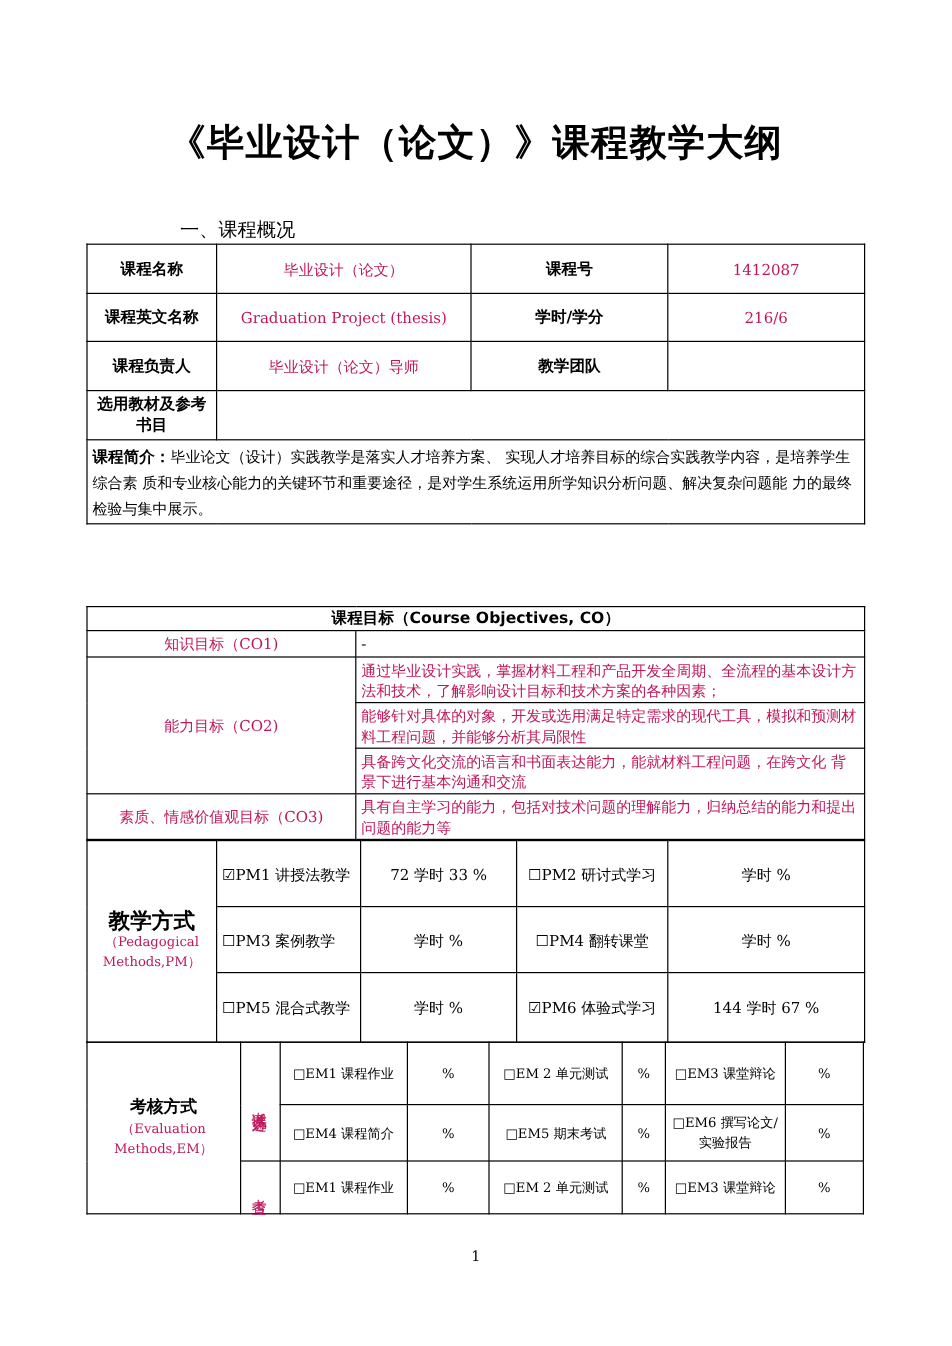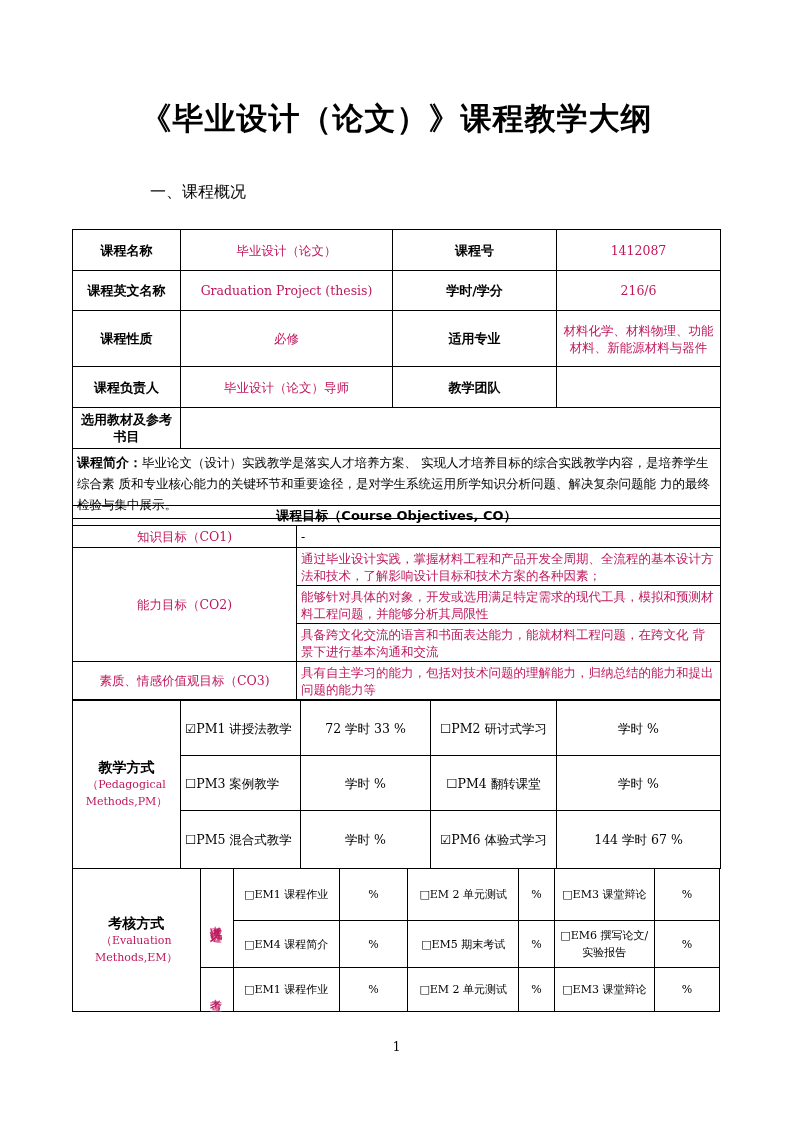--- a/index.html
+++ b/index.html
@@ -5,21 +5,21 @@
   html, body { margin:0; padding:0; background:#ffffff; }
   body { width:793px; height:1122px; position:relative; font-family:"DejaVu Serif","Liberation Serif",serif; color:#000; overflow:hidden; }
   .title { position:absolute; top:98px; left:0; width:793px; text-align:center; font-size:31px; font-weight:bold; letter-spacing:1px; font-family:"DejaVu Serif",serif; }
   .section { position:absolute; top:182px; left:150px; font-size:16px; font-family:"DejaVu Sans",sans-serif; }
   table { border-collapse:collapse; position:absolute; left:72px; width:648px; table-layout:fixed; }
   td { border:1px solid #000; font-size:12.5px; text-align:center; vertical-align:middle; padding:0 4px; line-height:17px; }
   .b { font-weight:bold; font-family:"DejaVu Sans",sans-serif; font-size:13px; }
   .g { color:#be185d; }
   .left { text-align:left; }
   .sm { font-size:11px; }
-  #t1 { top:229px;padding-left:20px; }
+  #t1 { top:203px;padding-left:20px; }
   #t2 { top:505px; }
   #t3 { top:700px; }
   #t4 { top:868px; }
   .vert { writing-mode:vertical-rl; text-orientation:upright; letter-spacing:1px; padding:2px 0; }
   .pageno { position:absolute; top:1040px; left:0; width:793px; text-align:center; font-size:12px; }
 </style>
 </head>
 <body>
 
 <div class="title">《毕业设计（论文）》课程教学大纲</div>
@@ -37,26 +37,20 @@
     <td class="b">课程名称</td>
     <td class="g">毕业设计（论文）</td>
     <td class="b">课程号</td>
     <td class="g">1412087</td>
   </tr>
   <tr style="height:40px">
     <td class="b">课程英文名称</td>
     <td class="g">Graduation Project (thesis)</td>
     <td class="b">学时/学分</td>
     <td class="g">216/6</td>
-  </tr>
-  <tr style="height:56px">
-    <td class="b">课程性质</td>
-    <td class="g">必修</td>
-    <td class="b">适用专业</td>
-    <td class="g">材料化学、材料物理、功能材料、新能源材料与器件</td>
   </tr>
   <tr style="height:41px">
     <td class="b">课程负责人</td>
     <td class="g">毕业设计（论文）导师</td>
     <td class="b">教学团队</td>
     <td class="g"></td>
   </tr>
   <tr style="height:41px">
     <td class="b">选用教材及参考书目</td>
     <td colspan="3"></td>
@@ -101,21 +95,21 @@
   <colgroup>
       <col style="width:108px">
       <col style="width:120px">
       <col style="width:130px">
       <col style="width:126px">
       <col style="width:164px">
     </colgroup>
   <tbody>
       <tr style="height:55px">
     <td rowspan="3">
-      <div class="b" style="font-size:14px">教学方式</div>
+      <div class="b" style="font-size:18px">教学方式</div>
       <div class="sm g">（Pedagogical Methods,PM）</div>
     </td>
     <td class="left"><span>☑</span><span>PM1  讲授法教学</span></td>
     <td>72 学时  33 %</td>
     <td><span>☐</span><span>PM2  研讨式学习</span></td>
     <td>学时     %</td>
   </tr>
   <tr style="height:55px">
     <td class="left"><span>☐</span><span>PM3  案例教学</span></td>
     <td>学时     %</td>

